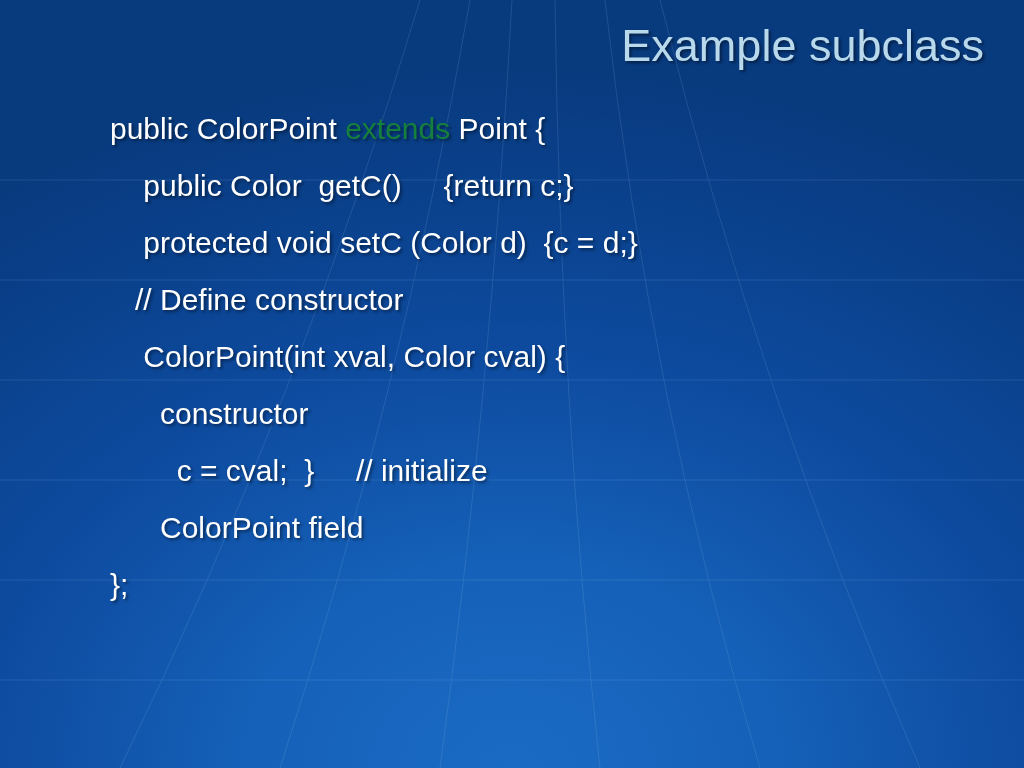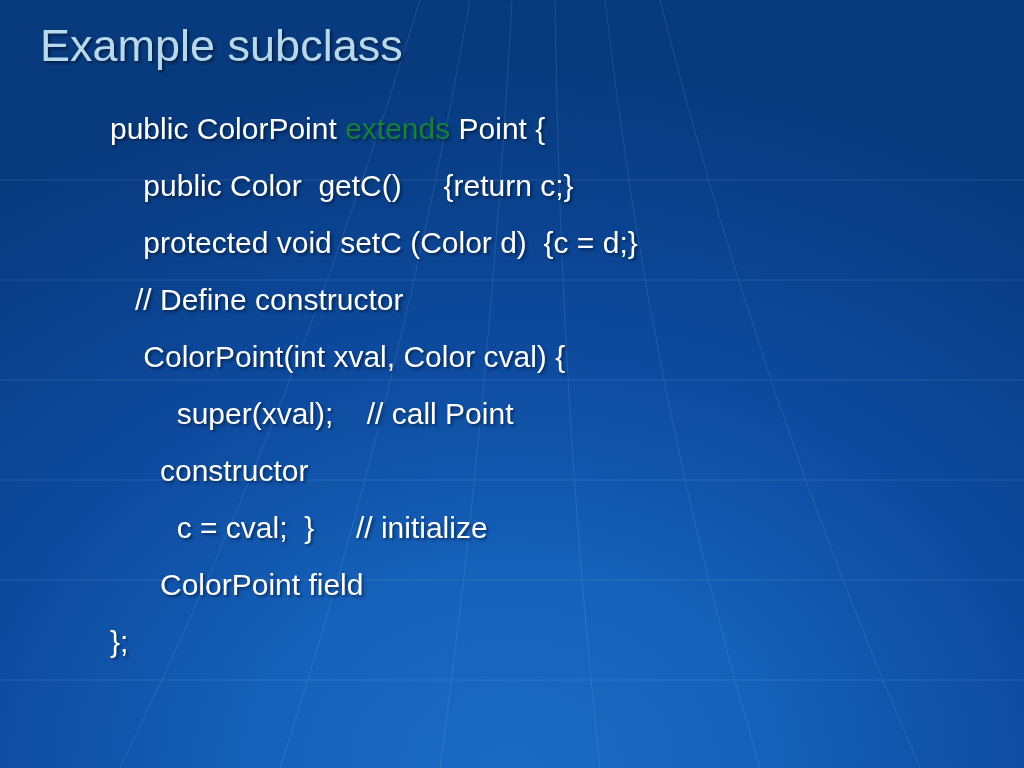--- a/index.html
+++ b/index.html
@@ -16,21 +16,21 @@
     opacity: 0.15;
   }
   .grid-overlay svg { width: 100%; height: 100%; }
   .slide {
     position: relative;
     width: 100%;
     height: 100%;
     padding: 20px 40px 0 40px;
   }
   .title {
-    text-align: left;
+    text-align: right;
     font-size: 45px;
     color: #b8d8ec;
     text-shadow: 2px 2px 3px rgba(0,0,0,0.45);
     margin-bottom: 28px;
     font-weight: normal;
   }
   .content {
     font-size: 30px;
     color: #ffffff;
     line-height: 1.9;
@@ -64,19 +64,18 @@
 </div>
 
 <div class="slide">
   <h1 class="title">Example subclass</h1>
   <div class="content">
     <div class="line"><span>public ColorPoint </span><span class="keyword">extends</span><span> Point {</span></div>
     <div class="line">    public Color  getC()     {return c;}</div>
     <div class="line">    protected void setC (Color d)  {c = d;}</div>
     <div class="line">   // Define constructor</div>
     <div class="line">    ColorPoint(int xval, Color cval) {</div>
-    <div class="line">        super(xval);    // call Point</div>
     <div class="wrap-line">constructor</div>
     <div class="line">        c = cval;  }     // initialize</div>
     <div class="wrap-line">ColorPoint field</div>
     <div class="line">};</div>
   </div>
 </div>
 
 </body></html>

